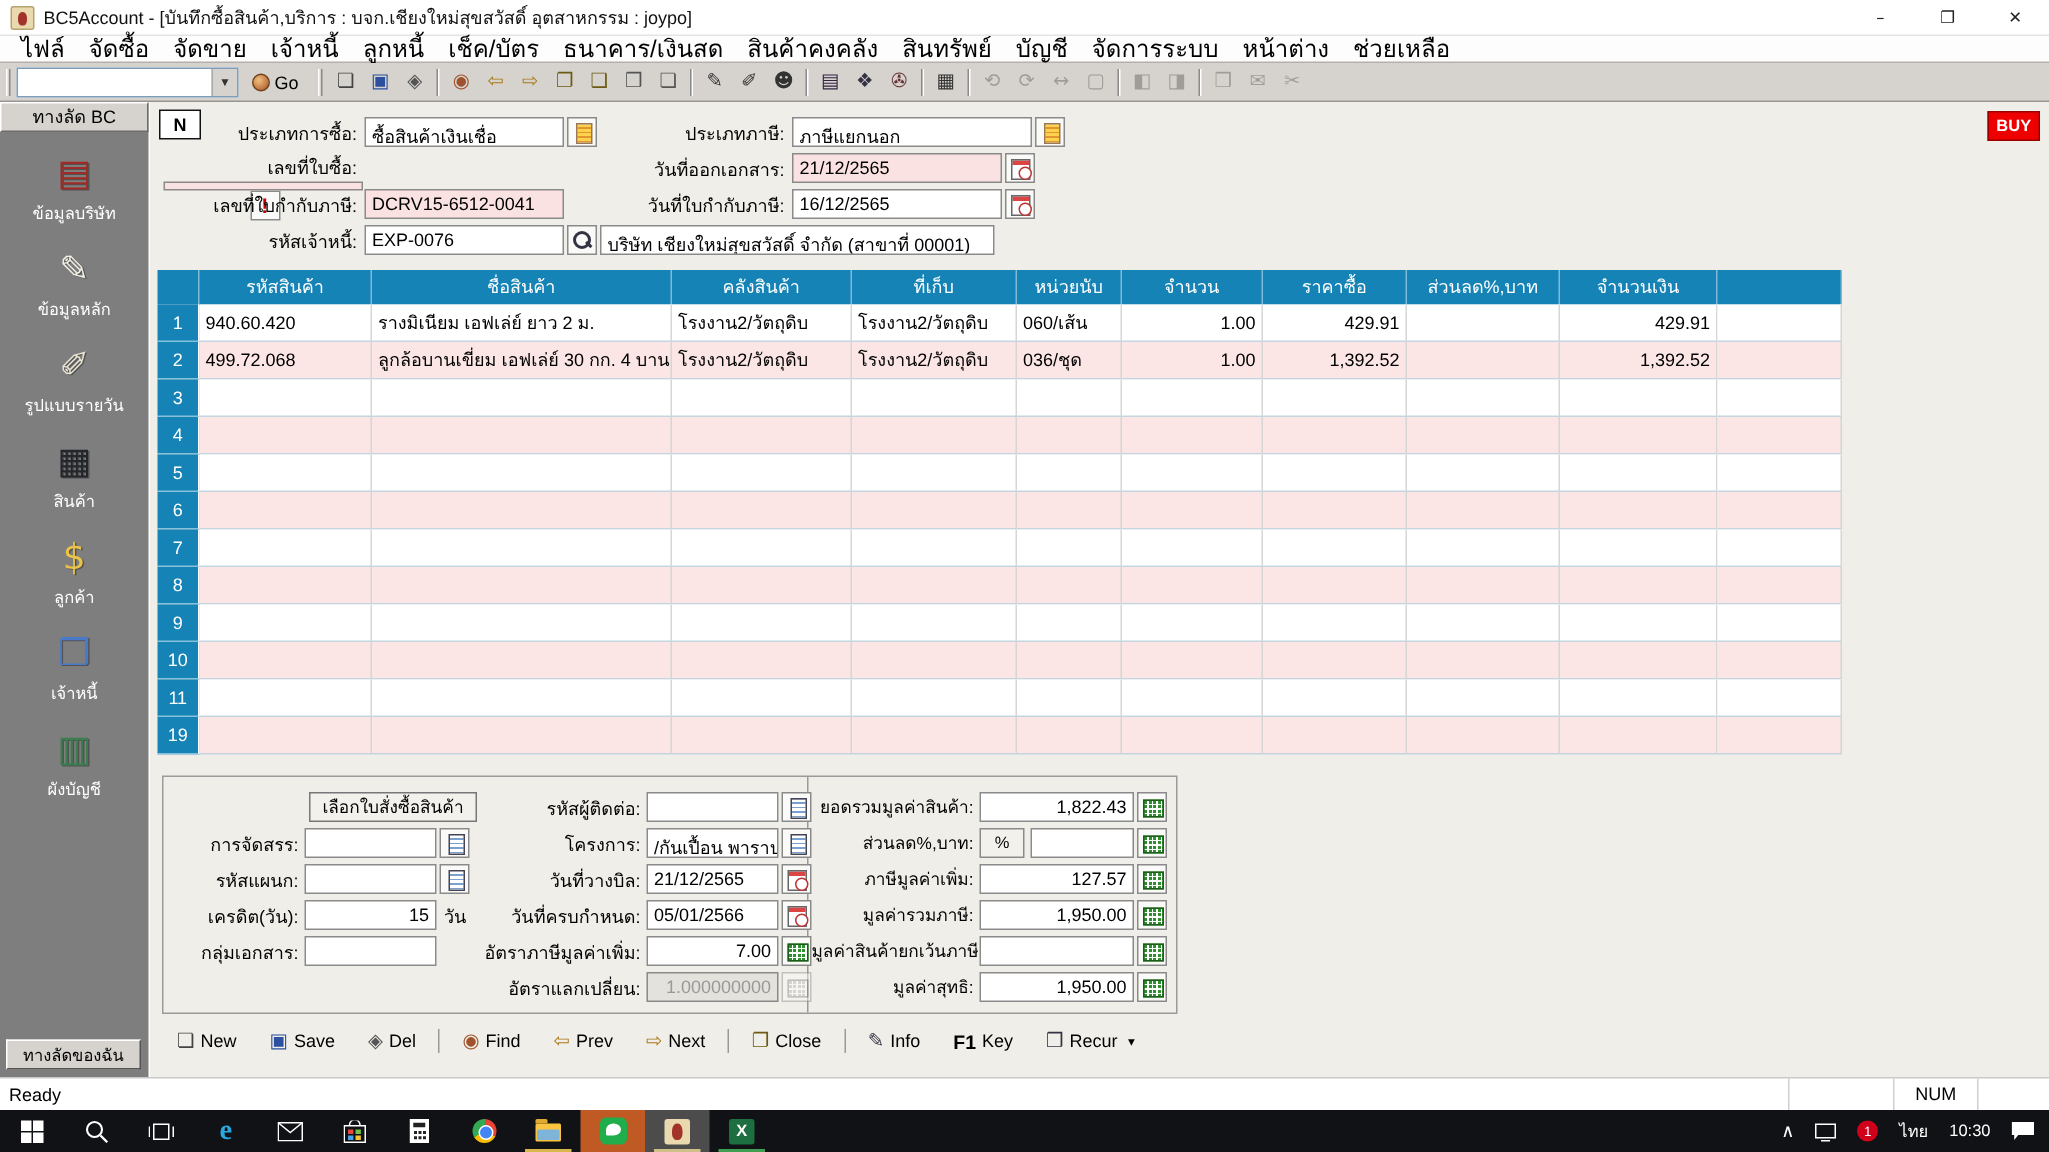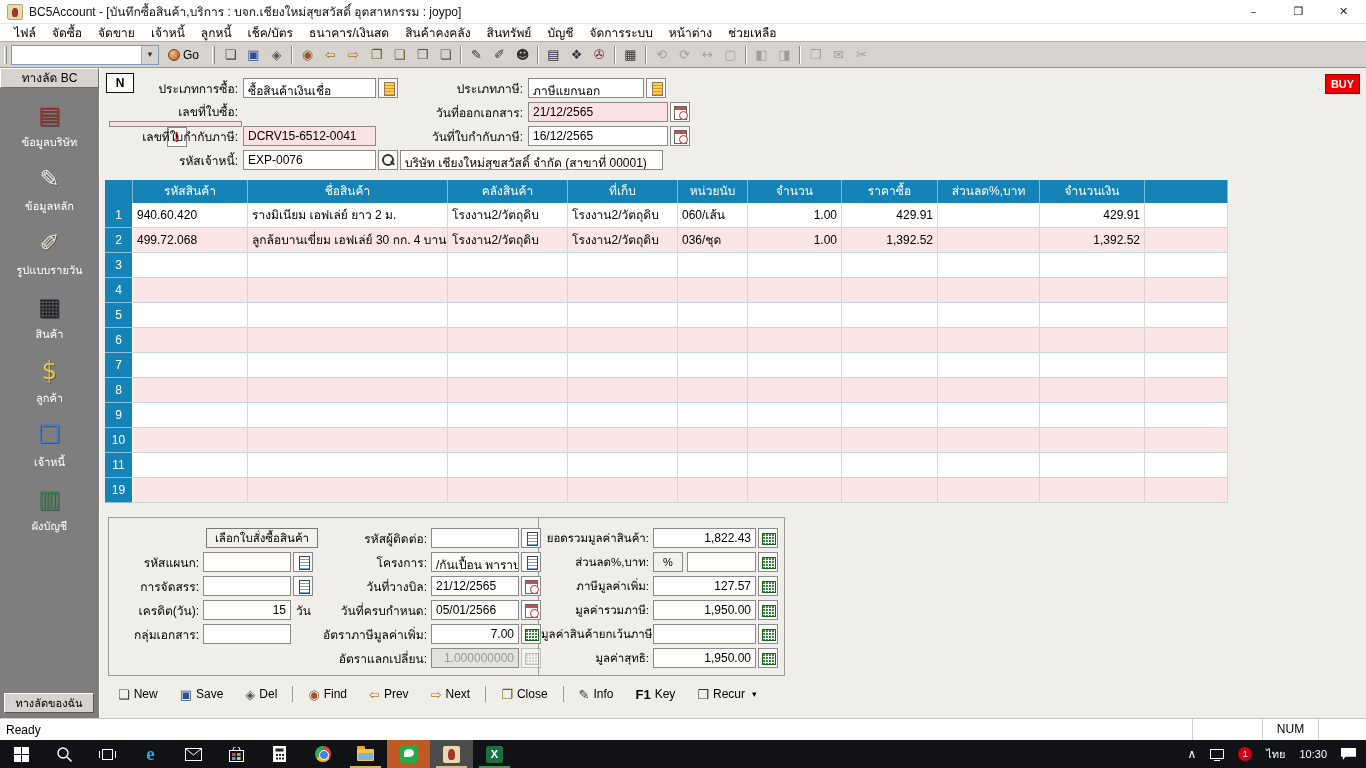--- a/index.html
+++ b/index.html
@@ -10,21 +10,21 @@
   
   #titlebar { position:absolute; left:0; top:0; width:1366px; height:24px; background:#fff; display:flex; align-items:center; border-bottom:1px solid #e4e4e4; }
   .app-ico { width:16px; height:16px; margin:0 6px 0 7px; background:#ead9ae; border:1px solid #b7a36f; border-radius:2px; position:relative; }
   .app-ico::after { content:""; position:absolute; left:4px; top:3px; width:6px; height:9px; background:#a2332a; border-radius:45% 45% 40% 40%; }
   #title-text { font-size:12px; color:#111; }
   #win-controls { margin-left:auto; display:flex; height:24px; }
   .win-btn { width:45px; height:24px; border:none; background:transparent; font-size:11px; color:#222; cursor:default; font-family:"DejaVu Sans",sans-serif; }
 
   
   #menubar { position:absolute; left:0; top:24px; width:1366px; height:18px; background:#fdfdfd; display:flex; align-items:center; padding-left:6px; border-bottom:1px solid #b5b2ac; }
-  .menu-item { padding:1px 8px; font-size:12px; }
+  .menu-item { padding:1px 8px; font-size:16px; }
 
   
   #toolbar { position:absolute; left:0; top:42px; width:1366px; height:26px; background:#d6d3ce; display:flex; align-items:center; border-bottom:1px solid #9a968f; }
   .grip { width:3px; height:18px; border-left:1px solid #fff; border-right:1px solid #8a8a8a; margin:0 4px; }
   #combo { width:148px; height:20px; background:#fff; border:1px solid #7f9db9; display:flex; }
   #combo .combo-text { flex:1; padding:2px 3px; font-size:11px; }
   #combo .combo-arrow { width:17px; background:#d6d3ce; border-left:1px solid #aaa; font-size:8px; text-align:center; line-height:18px; color:#333; }
   #go-btn { height:22px; margin-left:4px; padding:0 8px 0 4px; background:transparent; border:1px solid transparent; display:flex; align-items:center; gap:3px; font-size:12px; }
   #go-btn .go-ico { width:12px; height:12px; border-radius:50%; background:radial-gradient(circle at 35% 35%, #f0c080, #a85020); border:1px solid #70421c; }
   .tb-btn { width:23px; height:22px; border:none; background:transparent; font-size:13px; line-height:20px; text-align:center; padding:0; font-family:"DejaVu Sans",sans-serif; }
@@ -272,21 +272,21 @@
     </div>
     <div class="hf-row" style="left:8px;top:82px;">
       <span class="hf-label" style="width:135px;">รหัสเจ้าหนี้:</span>
       <span class="field" style="width:133px;">EXP-0076</span>
       <button class="ficon ic-zoom"></button>
       <span class="field ro" style="width:263px;margin-left:2px;">บริษัท เชียงใหม่สุขสวัสดิ์ จำกัด (สาขาที่ 00001)</span>
     </div>
 
     <div class="hf-row" style="left:320px;top:10px;">
       <span class="hf-label" style="width:108px;">ประเภทภาษี:</span>
-      <span class="field" style="width:116px;">ภาษีแยกนอก</span>
+      <span class="field" style="width:160px;">ภาษีแยกนอก</span>
       <button class="ficon ic-doc warm"></button>
     </div>
     <div class="hf-row" style="left:320px;top:34px;">
       <span class="hf-label" style="width:108px;">วันที่ออกเอกสาร:</span>
       <span class="field pink" style="width:140px;">21/12/2565</span>
       <button class="ficon ic-cal"></button>
     </div>
     <div class="hf-row" style="left:320px;top:58px;">
       <span class="hf-label" style="width:108px;">วันที่ใบกำกับภาษี:</span>
       <span class="field" style="width:140px;">16/12/2565</span>
@@ -465,26 +465,26 @@
             <div class="td col-blank" style="width: 83px;"></div>
           </div>
         </div>
     </div>
 
     <div id="detail-panel">
       <div id="dp-divider"></div>
       <button id="select-po-btn">เลือกใบสั่งซื้อสินค้า</button>
       <div class="df-col" id="df-left" style="top:34px;">
           <div class="df-row">
-            <span class="df-label">รหัสแผนก:</span>
+            <span class="df-label">การจัดสรร:</span>
             <div class="df-input"></div>
             <button class="ficon ic-doc"></button>
           </div>
           <div class="df-row">
-            <span class="df-label">การจัดสรร:</span>
+            <span class="df-label">รหัสแผนก:</span>
             <div class="df-input"></div>
             <button class="ficon ic-doc"></button>
           </div>
           <div class="df-row">
             <span class="df-label">เครดิต(วัน):</span>
             <div class="df-input right">15</div>
             <span class="df-suffix">วัน</span>
             <span class="ficon-space"></span>
           </div>
           <div class="df-row">

